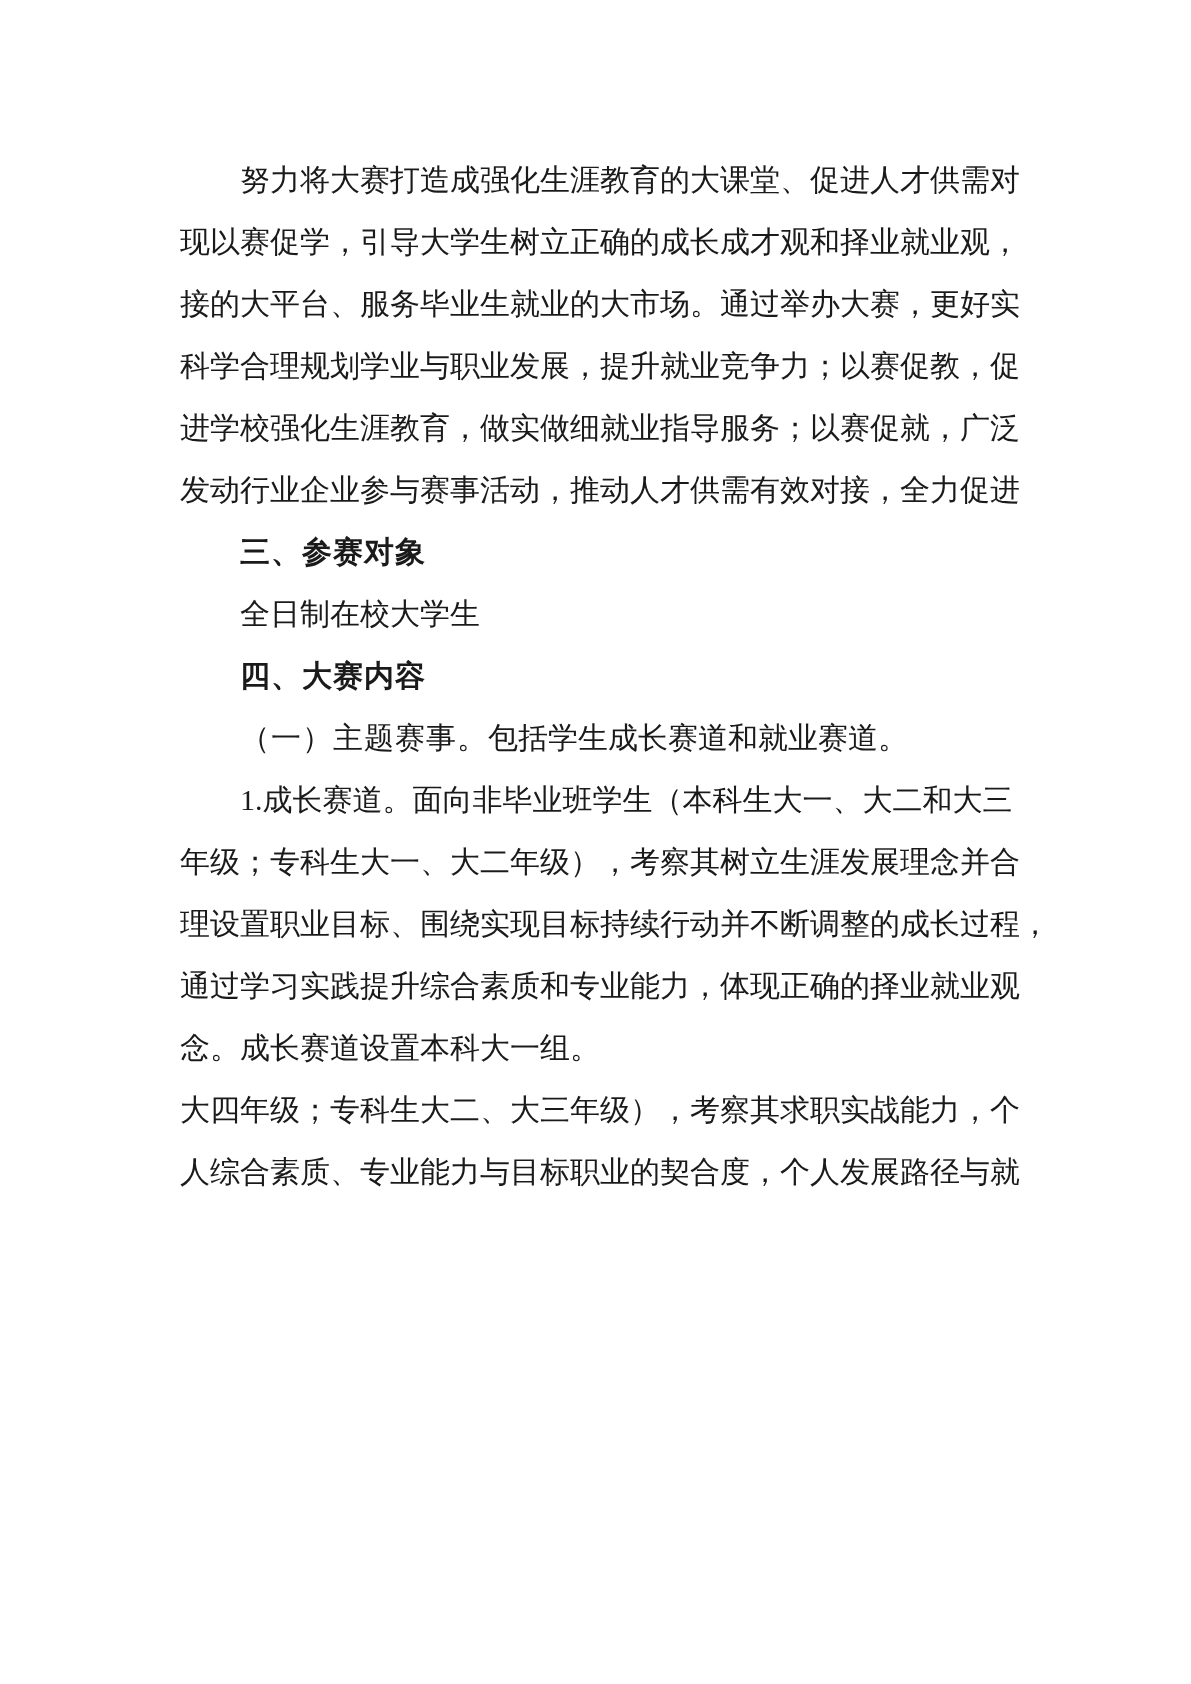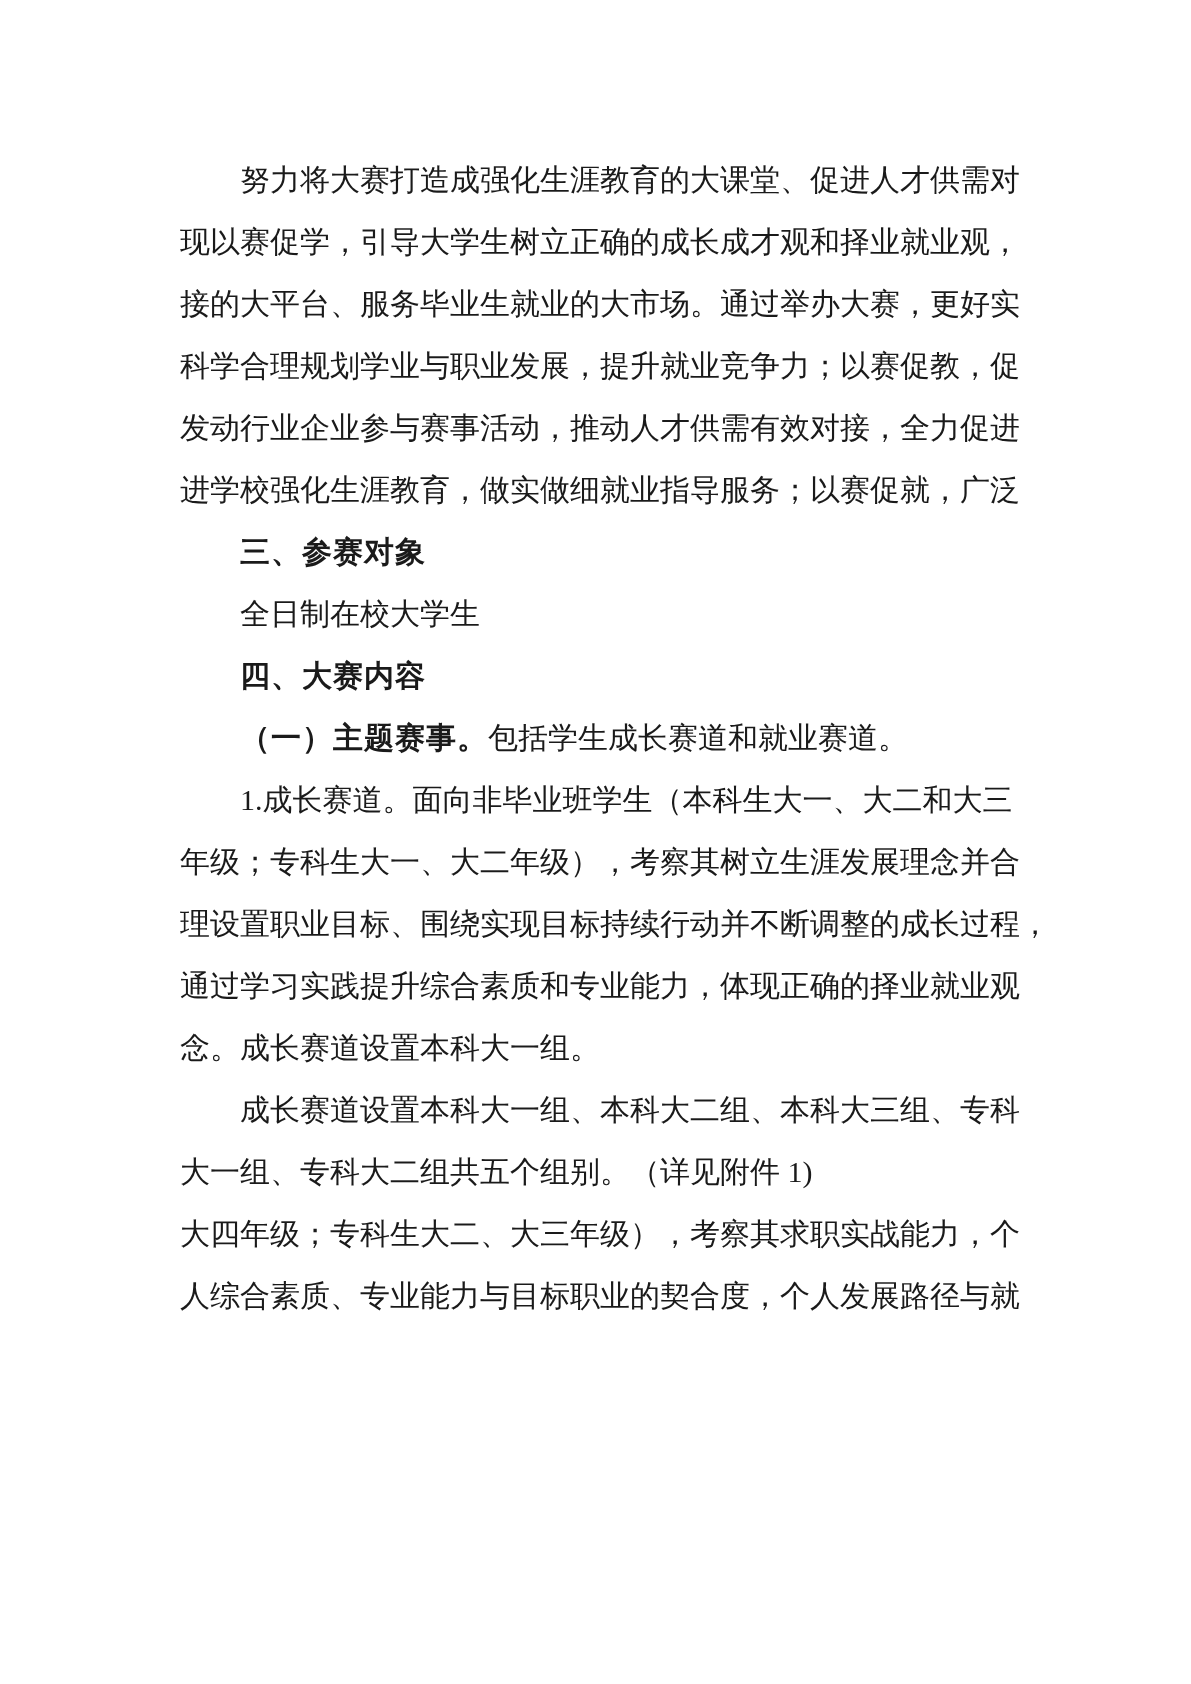--- a/index.html
+++ b/index.html
@@ -31,60 +31,56 @@
   }
   .indent {
     text-indent: 60px;
   }
   .heading {
     font-family: Liberation Sans, sans-serif;
     font-weight: 700;
     letter-spacing: 1px;
   }
   .lead-bold {
-    font-weight: 700;
+    font-weight: 400;
     letter-spacing: 1px;
     margin-top: 8px;
   }
 </style>
 </head>
 <body>
 
 <div class="page">
   <div class="text-block">
 
     <div class="para">
       <div class="line indent">努力将大赛打造成强化生涯教育的大课堂、促进人才供需对</div>
       <div class="line">现以赛促学，引导大学生树立正确的成长成才观和择业就业观，</div>
       <div class="line">接的大平台、服务毕业生就业的大市场。通过举办大赛，更好实</div>
       <div class="line">科学合理规划学业与职业发展，提升就业竞争力；以赛促教，促</div>
+      <div class="line">进学校强化生涯教育，做实做细就业指导服务；以赛促就，广泛</div>
       <div class="line">发动行业企业参与赛事活动，推动人才供需有效对接，全力促进</div>
-      <div class="line">进学校强化生涯教育，做实做细就业指导服务；以赛促就，广泛</div>
     </div>
 
     <div class="line indent heading">三、参赛对象</div>
 
     <div class="line indent">全日制在校大学生</div>
 
     <div class="line indent heading">四、大赛内容</div>
 
     <div class="line indent"><span class="lead-bold">（一）主题赛事。</span><span>包括学生成长赛道和就业赛道。</span></div>
 
     <div class="para">
       <div class="line indent">1.成长赛道。面向非毕业班学生（本科生大一、大二和大三</div>
       <div class="line">年级；专科生大一、大二年级），考察其树立生涯发展理念并合</div>
       <div class="line">理设置职业目标、围绕实现目标持续行动并不断调整的成长过程，</div>
       <div class="line">通过学习实践提升综合素质和专业能力，体现正确的择业就业观</div>
       <div class="line">念。成长赛道设置本科大一组。</div>
     </div>
 
-    <div class="para">
-      <div class="line indent">成长赛道设置本科大一组、本科大二组、本科大三组、专科</div>
-      <div class="line">大一组、专科大二组共五个组别。（详见附件 1)</div>
-    </div>
 
     <div class="para">
       <div class="line">大四年级；专科生大二、大三年级），考察其求职实战能力，个</div>
       <div class="line">人综合素质、专业能力与目标职业的契合度，个人发展路径与就</div>
     </div>
 
   </div>
 </div>
 
 </body></html>

